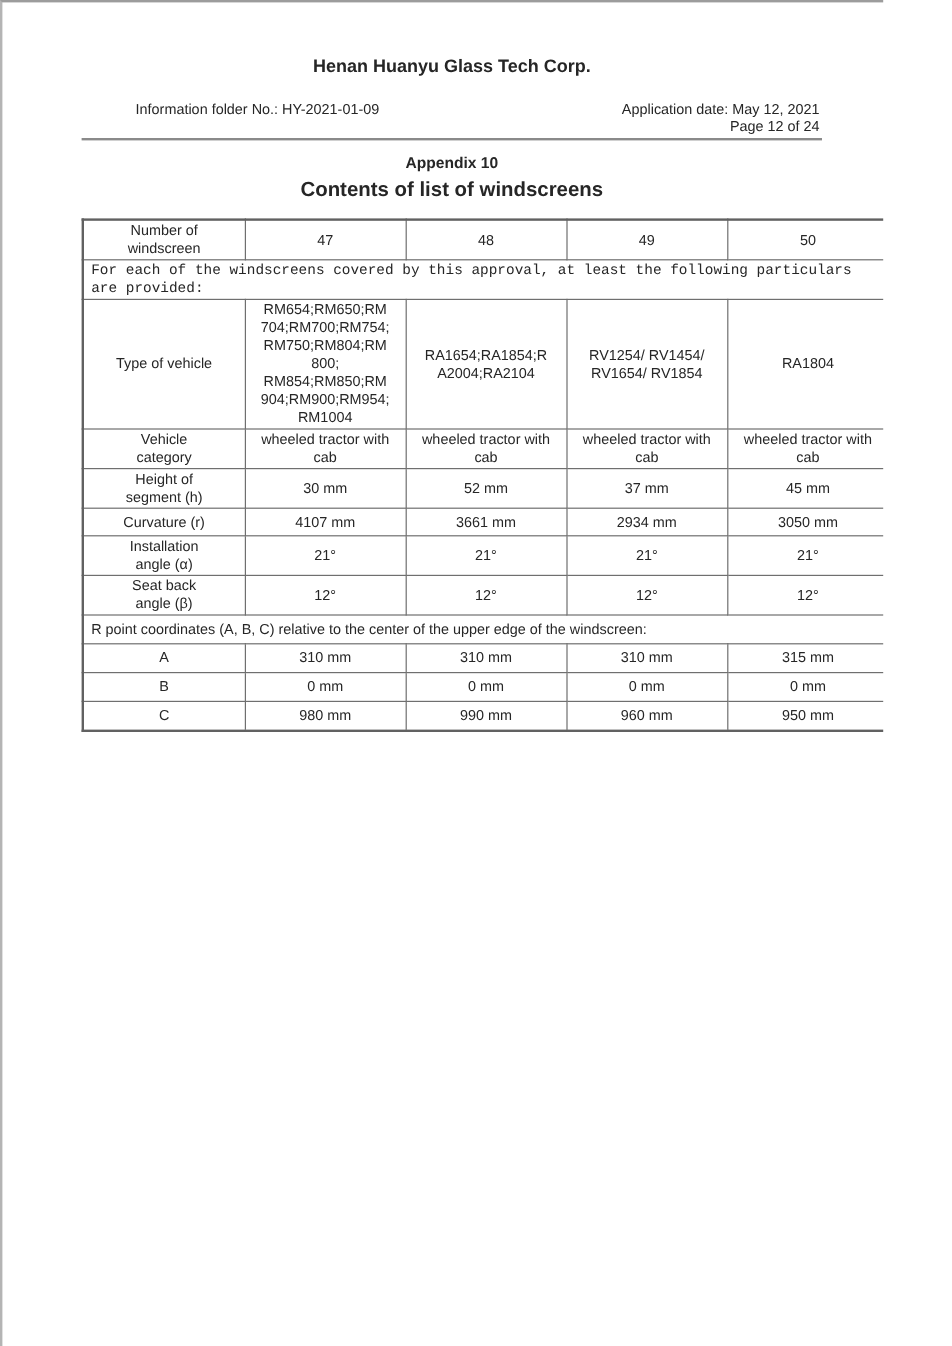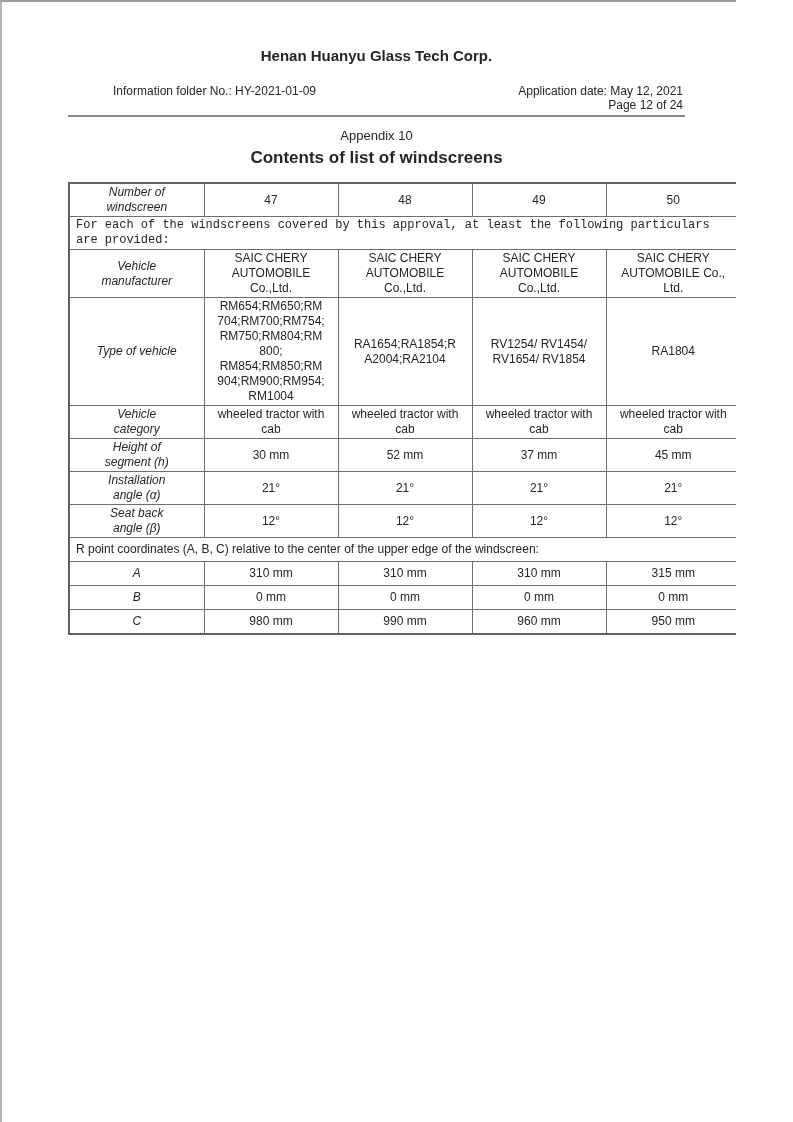--- a/index.html
+++ b/index.html
@@ -36,21 +36,21 @@
   .info-right span { display: block; }
   .rule {
     margin-top: 3px;
     border-top: 2px solid #8a8a8a;
     height: 0;
   }
   .appendix {
     margin-top: 12px;
     font-size: 13px;
     line-height: 14px;
-    font-weight: normal;
+    font-weight: bold;
     text-align: center;
   }
   .subtitle {
     margin-top: 8px;
     font-size: 17px;
     line-height: 14px;
     font-weight: bold;
     text-align: center;
   }
   table.ws {
@@ -63,21 +63,21 @@
     line-height: 15px;
   }
   table.ws td {
     border: 1px solid #6f6f6f;
     text-align: center;
     vertical-align: middle;
     padding: 1px 6px;
     white-space: pre-line;
     overflow: hidden;
   }
-  table.ws td.lbl { padding: 1px 26px; font-style: italic; }
+  table.ws td.lbl { padding: 1px 26px; }
   table.ws td.note {
     text-align: left;
     padding: 1px 6px;
     white-space: normal;
   }
   tr.h32 { height: 32px; }
   tr.h22 { height: 22px; font-family: Liberation Mono, monospace; }
   tr.h47 { height: 47px; }
   tr.h107 { height: 107px; }
   tr.h23 { height: 23px; }
@@ -114,27 +114,20 @@
     <tbody>
       <tr class="h32">
         <td class="lbl">Number of windscreen</td>
         <td>47</td>
         <td>48</td>
         <td>49</td>
         <td>50</td>
       </tr>
       <tr class="h22">
         <td class="note" colspan="5">For each of the windscreens covered by this approval, at least the following particulars are provided:</td>
-      </tr>
-      <tr class="h47">
-        <td class="lbl">Vehicle manufacturer</td>
-        <td>SAIC CHERY AUTOMOBILE Co.,Ltd.</td>
-        <td>SAIC CHERY AUTOMOBILE Co.,Ltd.</td>
-        <td>SAIC CHERY AUTOMOBILE Co.,Ltd.</td>
-        <td>SAIC CHERY AUTOMOBILE Co., Ltd.</td>
       </tr>
       <tr class="h107">
         <td class="lbl">Type of vehicle</td>
         <td>RM654;RM650;RM
 704;RM700;RM754;
 RM750;RM804;RM
 800;
 RM854;RM850;RM
 904;RM900;RM954;
 RM1004</td>
@@ -151,20 +144,27 @@
         <td>wheeled tractor with cab</td>
         <td>wheeled tractor with cab</td>
       </tr>
       <tr class="h32">
         <td class="lbl">Height of segment (h)</td>
         <td>30 mm</td>
         <td>52 mm</td>
         <td>37 mm</td>
         <td>45 mm</td>
       </tr>
+      <tr class="h23">
+        <td class="lbl">Curvature (r)</td>
+        <td>4107 mm</td>
+        <td>3661 mm</td>
+        <td>2934 mm</td>
+        <td>3050 mm</td>
+      </tr>
       <tr class="h32">
         <td class="lbl">Installation angle (α)</td>
         <td>21°</td>
         <td>21°</td>
         <td>21°</td>
         <td>21°</td>
       </tr>
       <tr class="h24">
         <td class="lbl">Seat back angle (β)</td>
         <td>12°</td>

